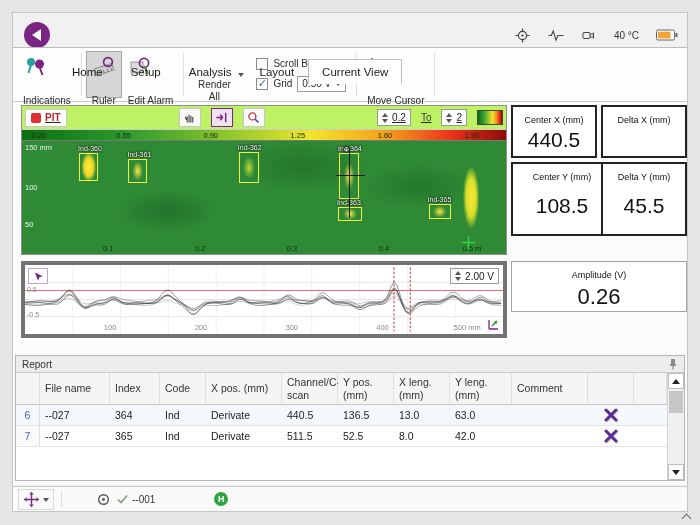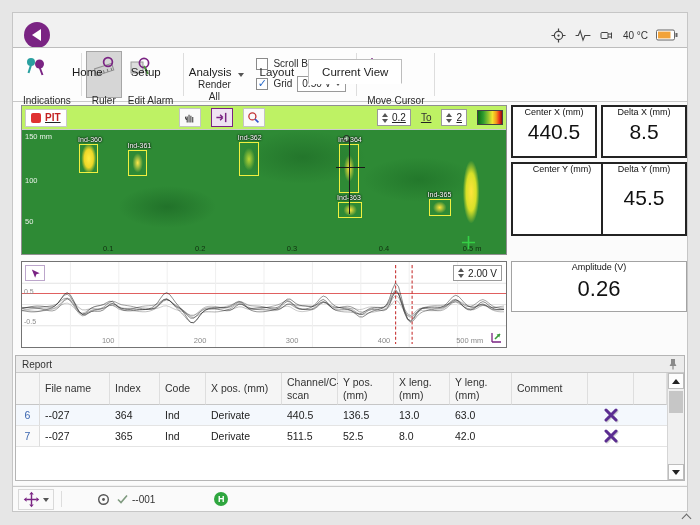--- a/index.html
+++ b/index.html
@@ -7,21 +7,21 @@
   body{font-family:"Liberation Sans",sans-serif;background:#e6e6e6;position:relative;overflow:hidden;color:#222;}
 
   .window{position:absolute;left:12px;top:12px;width:676px;height:500px;background:#f1f1f1;border:1px solid #c6c6c6;}
 
   
   .back-btn{position:absolute;left:24px;top:22px;width:26px;height:26px;border-radius:50%;background:#7a2483;border:none;cursor:pointer;}
   .back-btn .tri{position:absolute;left:8px;top:7px;width:0;height:0;border-style:solid;border-width:6px 9px 6px 0;border-color:transparent #fff transparent transparent;}
   .tabs{position:absolute;left:58px;top:23px;height:25px;display:flex;align-items:flex-end;z-index:3;margin-top:36px;}
   .tab{height:25px;line-height:24px;padding:0 13px;font-size:11.5px;color:#1c1c1c;background:transparent;border:1px solid transparent;cursor:pointer;}
   .tab.active{background:#fff;border-color:#bdbdbd;border-bottom-color:#fff;}
-  .top-icons{position:absolute;right:22px;top:26px;height:18px;display:flex;align-items:center;gap:8px;z-index:2;}
+  .top-icons{position:absolute;right:22px;top:26px;height:18px;display:flex;align-items:center;gap:17px;z-index:2;}
   .temp{font-size:10px;color:#333;}
 
   
   .ribbon{position:absolute;left:13px;top:47px;width:674px;height:55px;background:#fdfdfd;border-top:1px solid #bdbdbd;border-bottom:1px solid #c8c8c8;display:flex;align-items:stretch;padding:3px 4px;z-index:1;}
   .rbtn{display:flex;flex-direction:column;align-items:flex-start;justify-content:flex-start;gap:18px;padding:3px 5px;font-size:10px;color:#2b2b2b;border:1px solid transparent;background:transparent;cursor:pointer;line-height:1.15;text-align:center;}
   .rbtn.active{background:#d6d6d6;border-color:#a6a6a6;}
   .rsep{width:1px;background:#ddd;margin:2px 4px;}
   .render-all{flex-direction:row;align-items:center;gap:4px;}
   .render-all .rlabel2{width:40px;margin-top:32px;}
   .check-col{display:flex;flex-direction:column;justify-content:center;gap:6px;padding:0 6px;}
@@ -72,31 +72,31 @@
   .ind4{left:65.3%;top:58%;width:5.0%;height:13%;}
   .ind5{left:84.0%;top:56%;width:4.6%;height:13%;}
   .cursor-v{position:absolute;left:67.5%;top:6%;height:62%;width:0;border-left:1px solid #1a1a1a;}
   .cursor-h{position:absolute;left:64.8%;top:30%;width:6%;height:0;border-top:1px solid #1a1a1a;}
   .cursor-knob{position:absolute;left:66.4%;top:4%;width:7px;height:7px;border:1.4px solid #1a1a1a;border-radius:50%;background:rgba(255,255,255,.25);}
   .y-tick{position:absolute;left:3px;font-size:7.5px;color:#e9f2e9;}
   .x-tick{position:absolute;bottom:1px;font-size:7.5px;color:#10300f;transform:translateX(-50%);}
   .green-cross{position:absolute;right:6.5%;bottom:4%;}
 
   
-  .strip{position:absolute;left:21px;top:261px;width:486px;height:87px;background:#fff;border:1px solid #737373;}
+  .strip{position:absolute;left:21px;top:261px;width:486px;height:77px;background:#fff;border:4px solid #737373;}
   .strip svg.chart{position:absolute;inset:0;width:100%;height:100%;}
   .strip .sel-tool{position:absolute;left:3px;top:3px;width:20px;height:16px;border:1px solid #bca6cb;background:#fff;display:flex;align-items:center;justify-content:center;cursor:pointer;z-index:2;}
   .scale-box{position:absolute;right:4px;top:3px;z-index:2;}
   .strip .x-lab{position:absolute;bottom:2px;font-size:7.5px;color:#8a8a8a;transform:translateX(-50%);z-index:2;}
   .strip .y-lab{position:absolute;left:2px;font-size:7px;color:#8a8a8a;z-index:2;}
   .strip .corner-tool{position:absolute;right:3px;bottom:3px;z-index:2;cursor:pointer;}
 
   
   .mbox{position:absolute;background:#fff;border:2px solid #232323;text-align:center;overflow:hidden;}
-  .mlabel{font-size:9px;color:#111;padding-top:0;}
+  .mlabel{font-size:9px;color:#111;padding-top:8px;}
   .mvalue{font-size:21px;color:#111;margin-top:3px;}
   .m0{left:511px;top:105px;width:86px;height:53px;}
   .m1{left:601px;top:105px;width:86px;height:53px;}
   .m2{left:511px;top:162px;width:102px;height:74px;}
   .m3{left:601px;top:162px;width:86px;height:74px;}
   .m2 .mvalue,.m3 .mvalue{margin-top:12px;}
   .amp{left:511px;top:261px;width:176px;height:51px;border:1px solid #a3a3a3;}
   .amp .mvalue{font-size:22px;margin-top:4px;}
 
   
@@ -279,20 +279,28 @@
     </div>
     <span class="to-label">To</span>
     <div class="spin-box">
       <span class="spin-arrows">
           <i class="up"></i>
           <i class="dn"></i>
         </span>
       <span>2</span>
     </div>
     <span class="grad-swatch"></span>
+  </div>
+  <div class="colorbar">
+    <span class="cb-tick" style="left:3.5%">0.20</span>
+    <span class="cb-tick" style="left:21%">0.55</span>
+    <span class="cb-tick" style="left:39%">0.90</span>
+    <span class="cb-tick" style="left:57%">1.25</span>
+    <span class="cb-tick" style="left:75%">1.60</span>
+    <span class="cb-tick" style="left:93%">1.95</span>
   </div>
   <div class="heatmap">
     <span class="y-tick" style="top:2px">150 mm</span>
     <span class="y-tick" style="top:37%">100</span>
     <span class="y-tick" style="top:70%">50</span>
     <span class="x-tick" style="left:17.8%">0.1</span>
     <span class="x-tick" style="left:36.8%">0.2</span>
     <span class="x-tick" style="left:55.8%">0.3</span>
     <span class="x-tick" style="left:74.8%">0.4</span>
     <span class="x-tick" style="left:93%">0.5 m</span>
@@ -378,24 +386,24 @@
       </svg>
   </span>
 </div>
 
 <div class="mbox m0">
   <div class="mlabel">Center X (mm)</div>
   <div class="mvalue">440.5</div>
 </div>
 <div class="mbox m1">
   <div class="mlabel">Delta X (mm)</div>
-  <div class="mvalue">8.5</div>
 </div>
 <div class="mbox m2">
   <div class="mlabel">Center Y (mm)</div>
+  <div class="mvalue">108.5</div>
 </div>
 <div class="mbox m3">
   <div class="mlabel">Delta Y (mm)</div>
   <div class="mvalue">45.5</div>
 </div>
 <div class="mbox amp">
   <div class="mlabel">Amplitude (V)</div>
   <div class="mvalue">0.26</div>
 </div>
 

